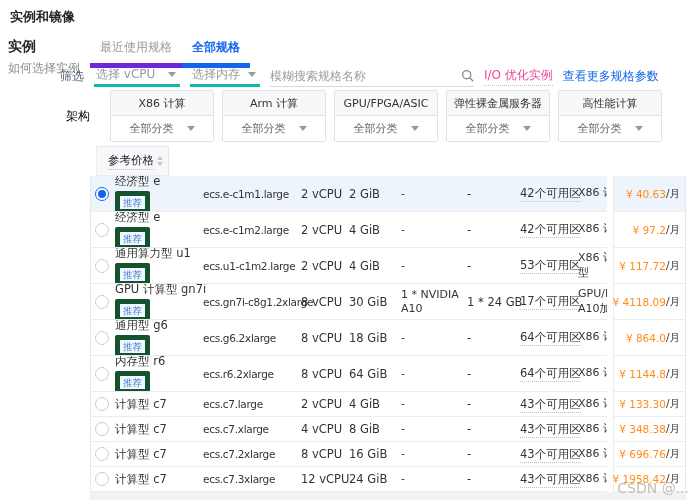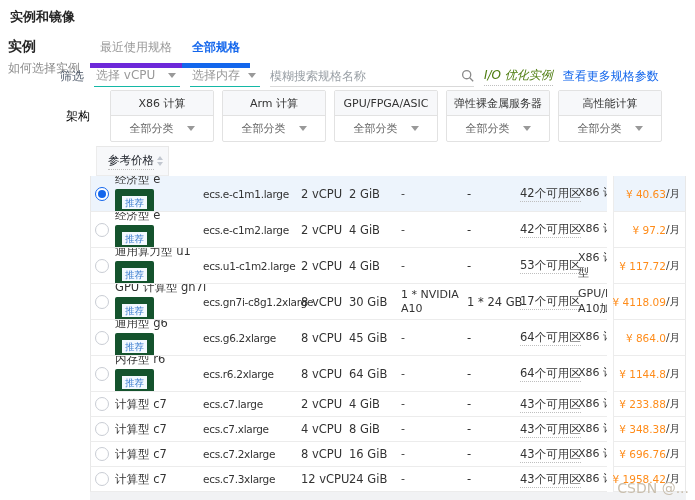--- a/index.html
+++ b/index.html
@@ -11,31 +11,31 @@
   .section-title { left:8px; top:38px; font-size:14px; font-weight:bold; color:#262626; }
   .helper-link { left:8px; top:60px; color:#8c8c8c; cursor:pointer; }
 
   .tabs { left:90px; top:33px; display:flex; }
   .tab { padding:6px 10px 7px; color:#999; border-bottom:5px solid #6d28d9; cursor:pointer; }
   .tab.active { color:#1366ec; font-weight:bold; border-bottom-color:#1366ec; }
 
   .filter-row { left:60px; top:64px; display:flex; align-items:center; gap:10px; height:24px; }
   .filter-label { color:#4e5969; }
   .u-select { display:flex; align-items:center; justify-content:space-between;
-    border-bottom:1px solid #14b8a6; height:22px; color:#999; padding:0 4px 0 2px; cursor:pointer; }
+    border-bottom:3px solid #14b8a6; height:22px; color:#999; padding:0 4px 0 2px; cursor:pointer; }
   .u-select.w1 { width:86px; } .u-select.w2 { width:70px; }
   .search-box { width:204px; display:flex; align-items:center; justify-content:space-between;
     border-bottom:1px solid #d9d9d9; height:22px; }
   .search-box input { border:none; outline:none; width:184px; font-size:12px; color:#333;
     font-family:inherit; background:transparent; }
   .search-box input::placeholder { color:#9aa0a6; }
   .caret-tri { width:0; height:0; border-left:4px solid transparent; border-right:4px solid transparent;
     border-top:5px solid #999; display:inline-block; }
   .dotted { border-bottom:1px dotted #bfbfbf; padding-bottom:1px; }
-  .io-label { color:#4d7c0f;font-style:italic; }
+  .io-label { color:#ec4899; }
   .more-link { color:#1366ec; cursor:pointer; }
 
   .arch-label { left:66px; top:108px; color:#000000; }
   .arch-boxes { left:110px; top:90px; display:flex; gap:8px; }
   .arch-box { width:104px; border:1px solid #e2e2e2; border-radius:2px; background:#fff; }
   .arch-box-top { height:25px; background:#f7f8fa; border-bottom:1px solid #e2e2e2;
     display:flex; align-items:center; justify-content:center; font-size:11px; color:#333; cursor:pointer;
     white-space:nowrap; overflow:hidden; }
   .arch-box-bottom { height:25px; display:flex; align-items:center; justify-content:center; gap:13px;
     color:#666; font-size:11px; cursor:pointer; }
@@ -61,21 +61,21 @@
   .c-vcpu { width:48px; }
   .c-mem { width:52px; }
   .c-gpu { width:66px; white-space:normal; line-height:1.25; font-size:11px; }
   .c-gpumem { width:53px; }
   .c-zones { width:58px; }
   .c-arch { width:32px; overflow:hidden; line-height:1.3; font-size:11px; flex-shrink:1; }
   .c-arch div { white-space:nowrap; }
 
   .family-name { font-size:11.5px; color:#333; }
   .badge { display:inline-block; margin-top:2px; font-size:9.5px; color:#4080d0;
-    border:7px solid #14532d; background:#f4f9ff; padding:0 3px; line-height:13px; border-radius:2px; }
+    border:5px solid #14532d; background:#f4f9ff; padding:0 3px; line-height:13px; border-radius:2px; }
 
   .radio { width:14px; height:14px; border-radius:50%; border:1px solid #c9cdd4;
     background:#fff; position:relative; cursor:pointer; }
   .radio.on { border-color:#1366ec; }
   .radio.on::after { content:""; position:absolute; inset:2px; border-radius:50%; background:#1366ec; }
 
   .sort { display:inline-flex; flex-direction:column; margin-left:3px; vertical-align:1px; cursor:pointer; }
   .sort i { width:0; height:0; border-left:3px solid transparent; border-right:3px solid transparent; display:block; }
   .sort .up { border-bottom:4px solid #c2c7d0; margin-bottom:2px; }
   .sort .down { border-top:4px solid #c2c7d0; }
@@ -284,21 +284,21 @@
     <div class="t-left">
       <div class="cell c-radio">
             <span class="radio"></span>
           </div>
       <div class="cell c-family">
         <div class="family-name">通用型 g6</div>
         <span class="badge">推荐</span>
       </div>
       <div class="cell c-spec">ecs.g6.2xlarge</div>
       <div class="cell c-vcpu">8 vCPU</div>
-      <div class="cell c-mem">45 GiB</div>
+      <div class="cell c-mem">18 GiB</div>
       <div class="cell c-gpu">-</div>
       <div class="cell c-gpumem">-</div>
       <div class="cell c-zones"><span class="dotted">64个可用区</span></div>
       <div class="cell c-arch">
             <div>X86 计算</div>
           </div>
     </div>
     <div class="t-gap"></div>
     <div class="t-price">
       <span class="amount">¥ 864.0</span>
@@ -346,21 +346,21 @@
       <div class="cell c-mem">4 GiB</div>
       <div class="cell c-gpu">-</div>
       <div class="cell c-gpumem">-</div>
       <div class="cell c-zones"><span class="dotted">43个可用区</span></div>
       <div class="cell c-arch">
             <div>X86 计算</div>
           </div>
     </div>
     <div class="t-gap"></div>
     <div class="t-price">
-      <span class="amount">¥ 233.88</span>
+      <span class="amount">¥ 133.30</span>
           <span class="unit">/月</span>
     </div>
   </div>
 
   <div class="t-row compact">
     <div class="t-left">
       <div class="cell c-radio">
             <span class="radio"></span>
           </div>
       <div class="cell c-family">

